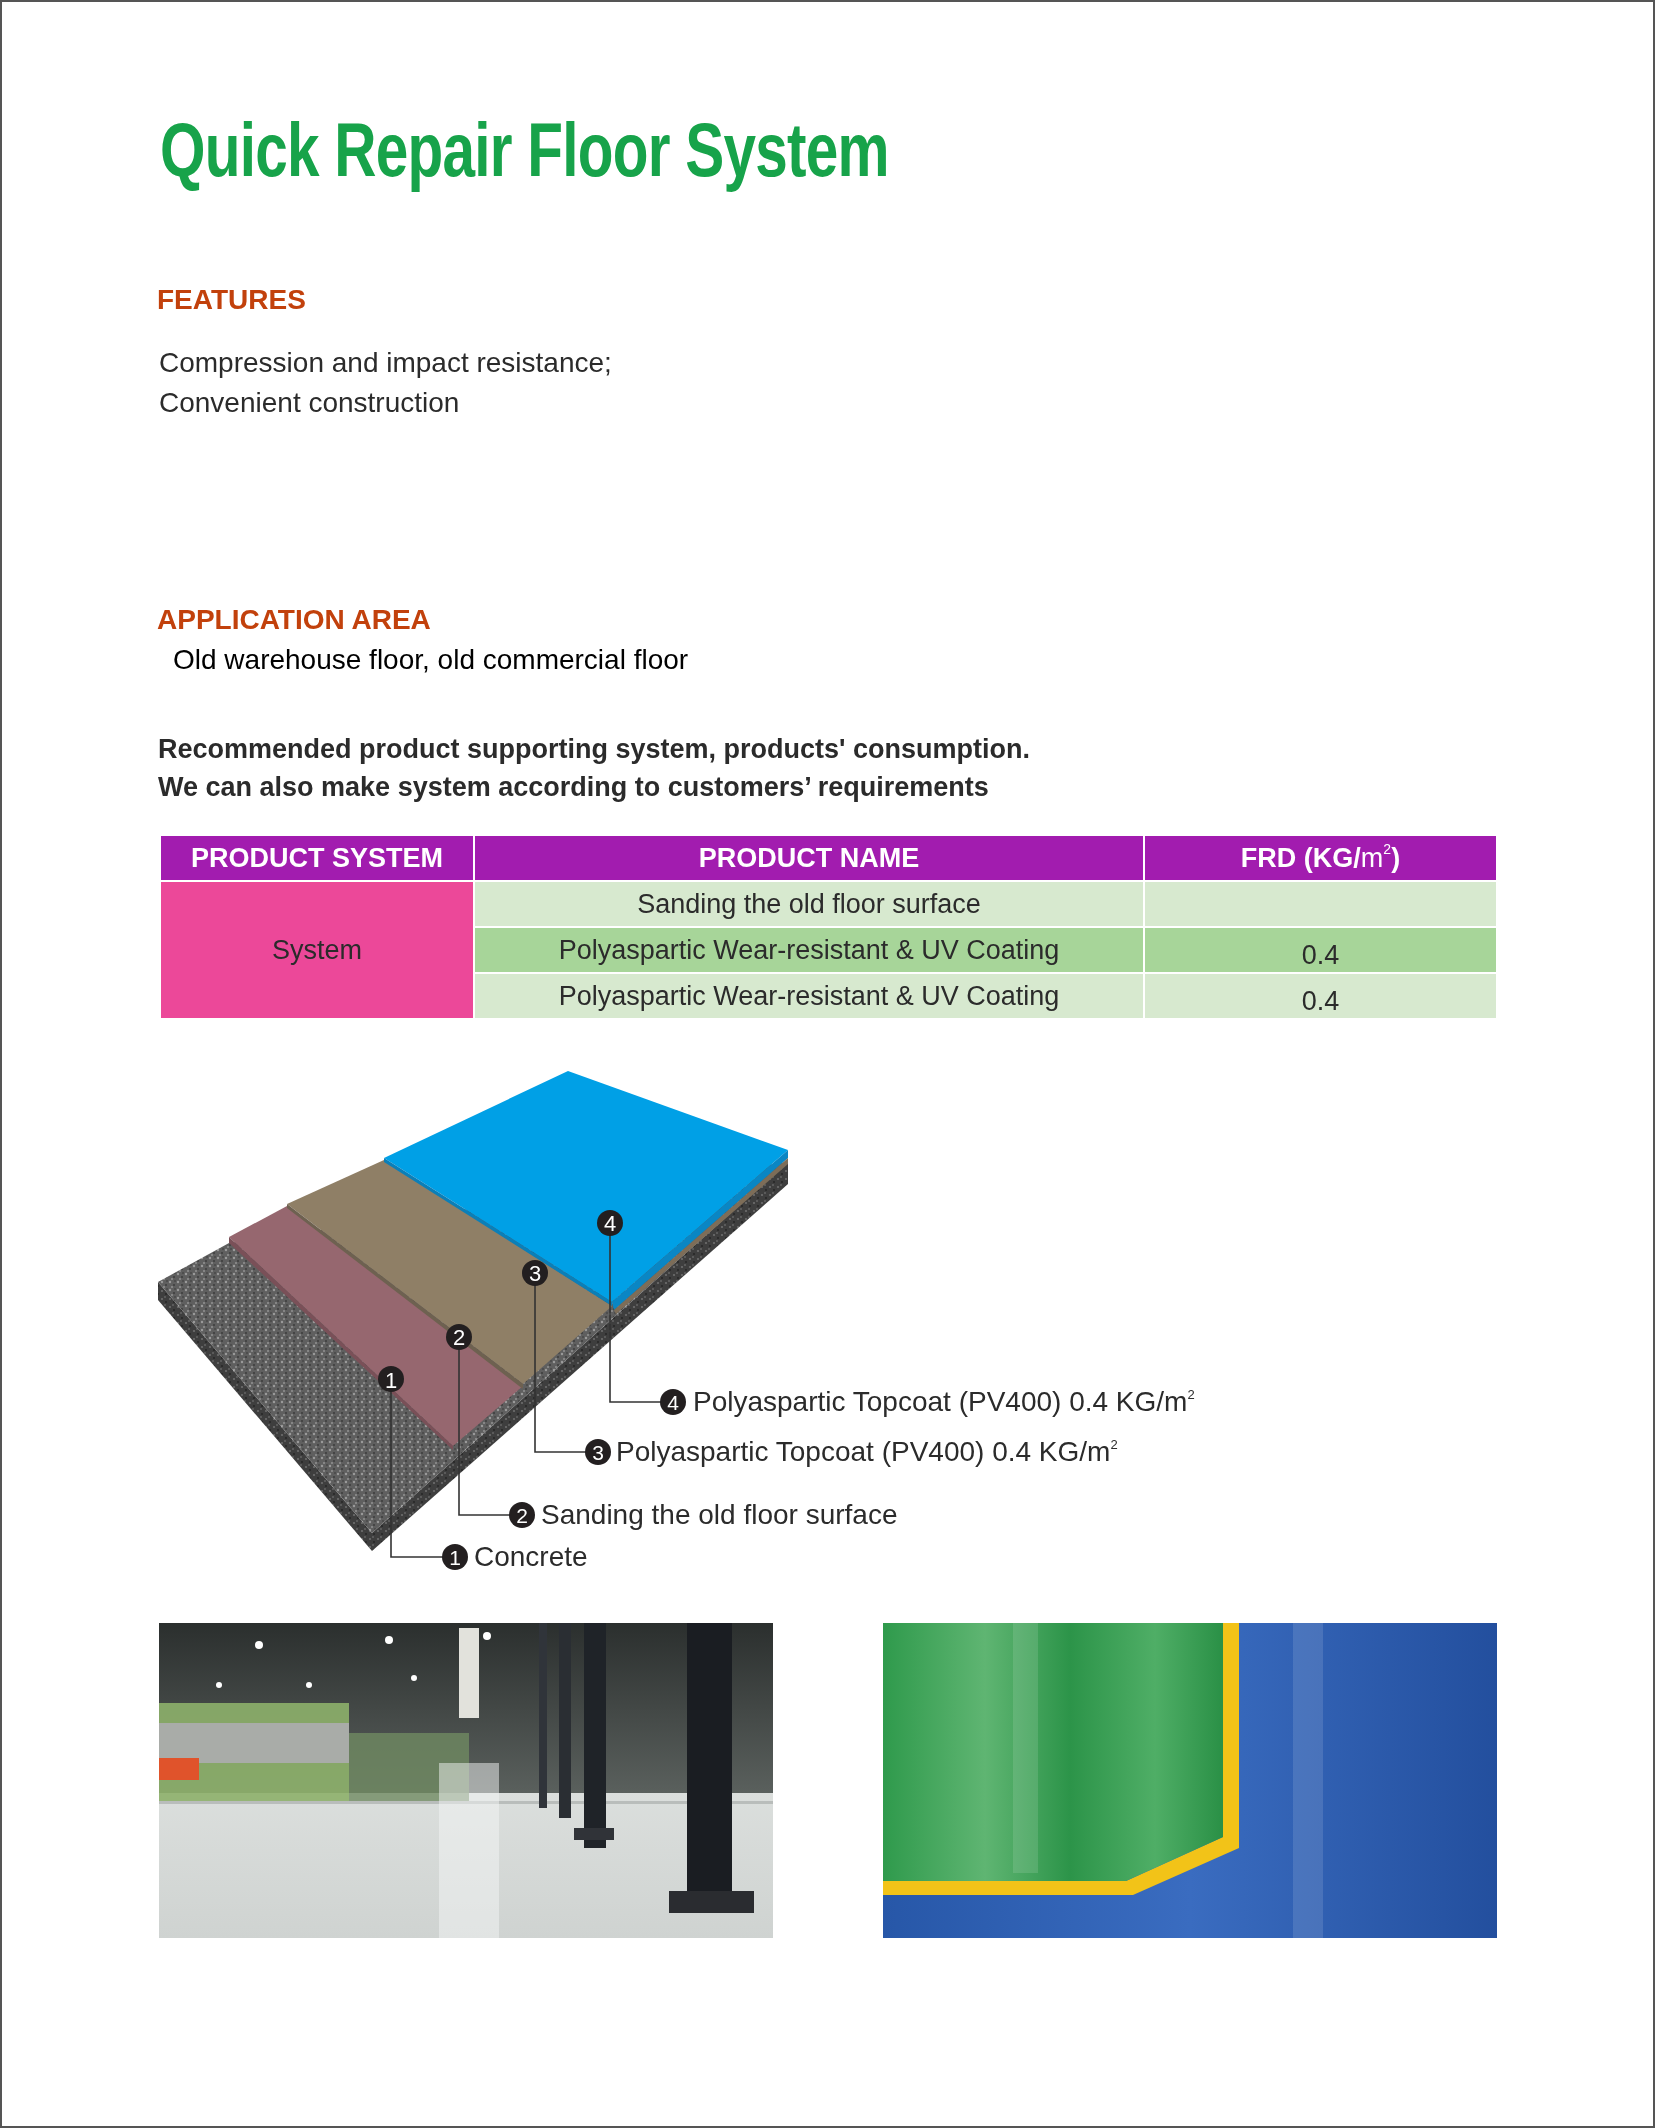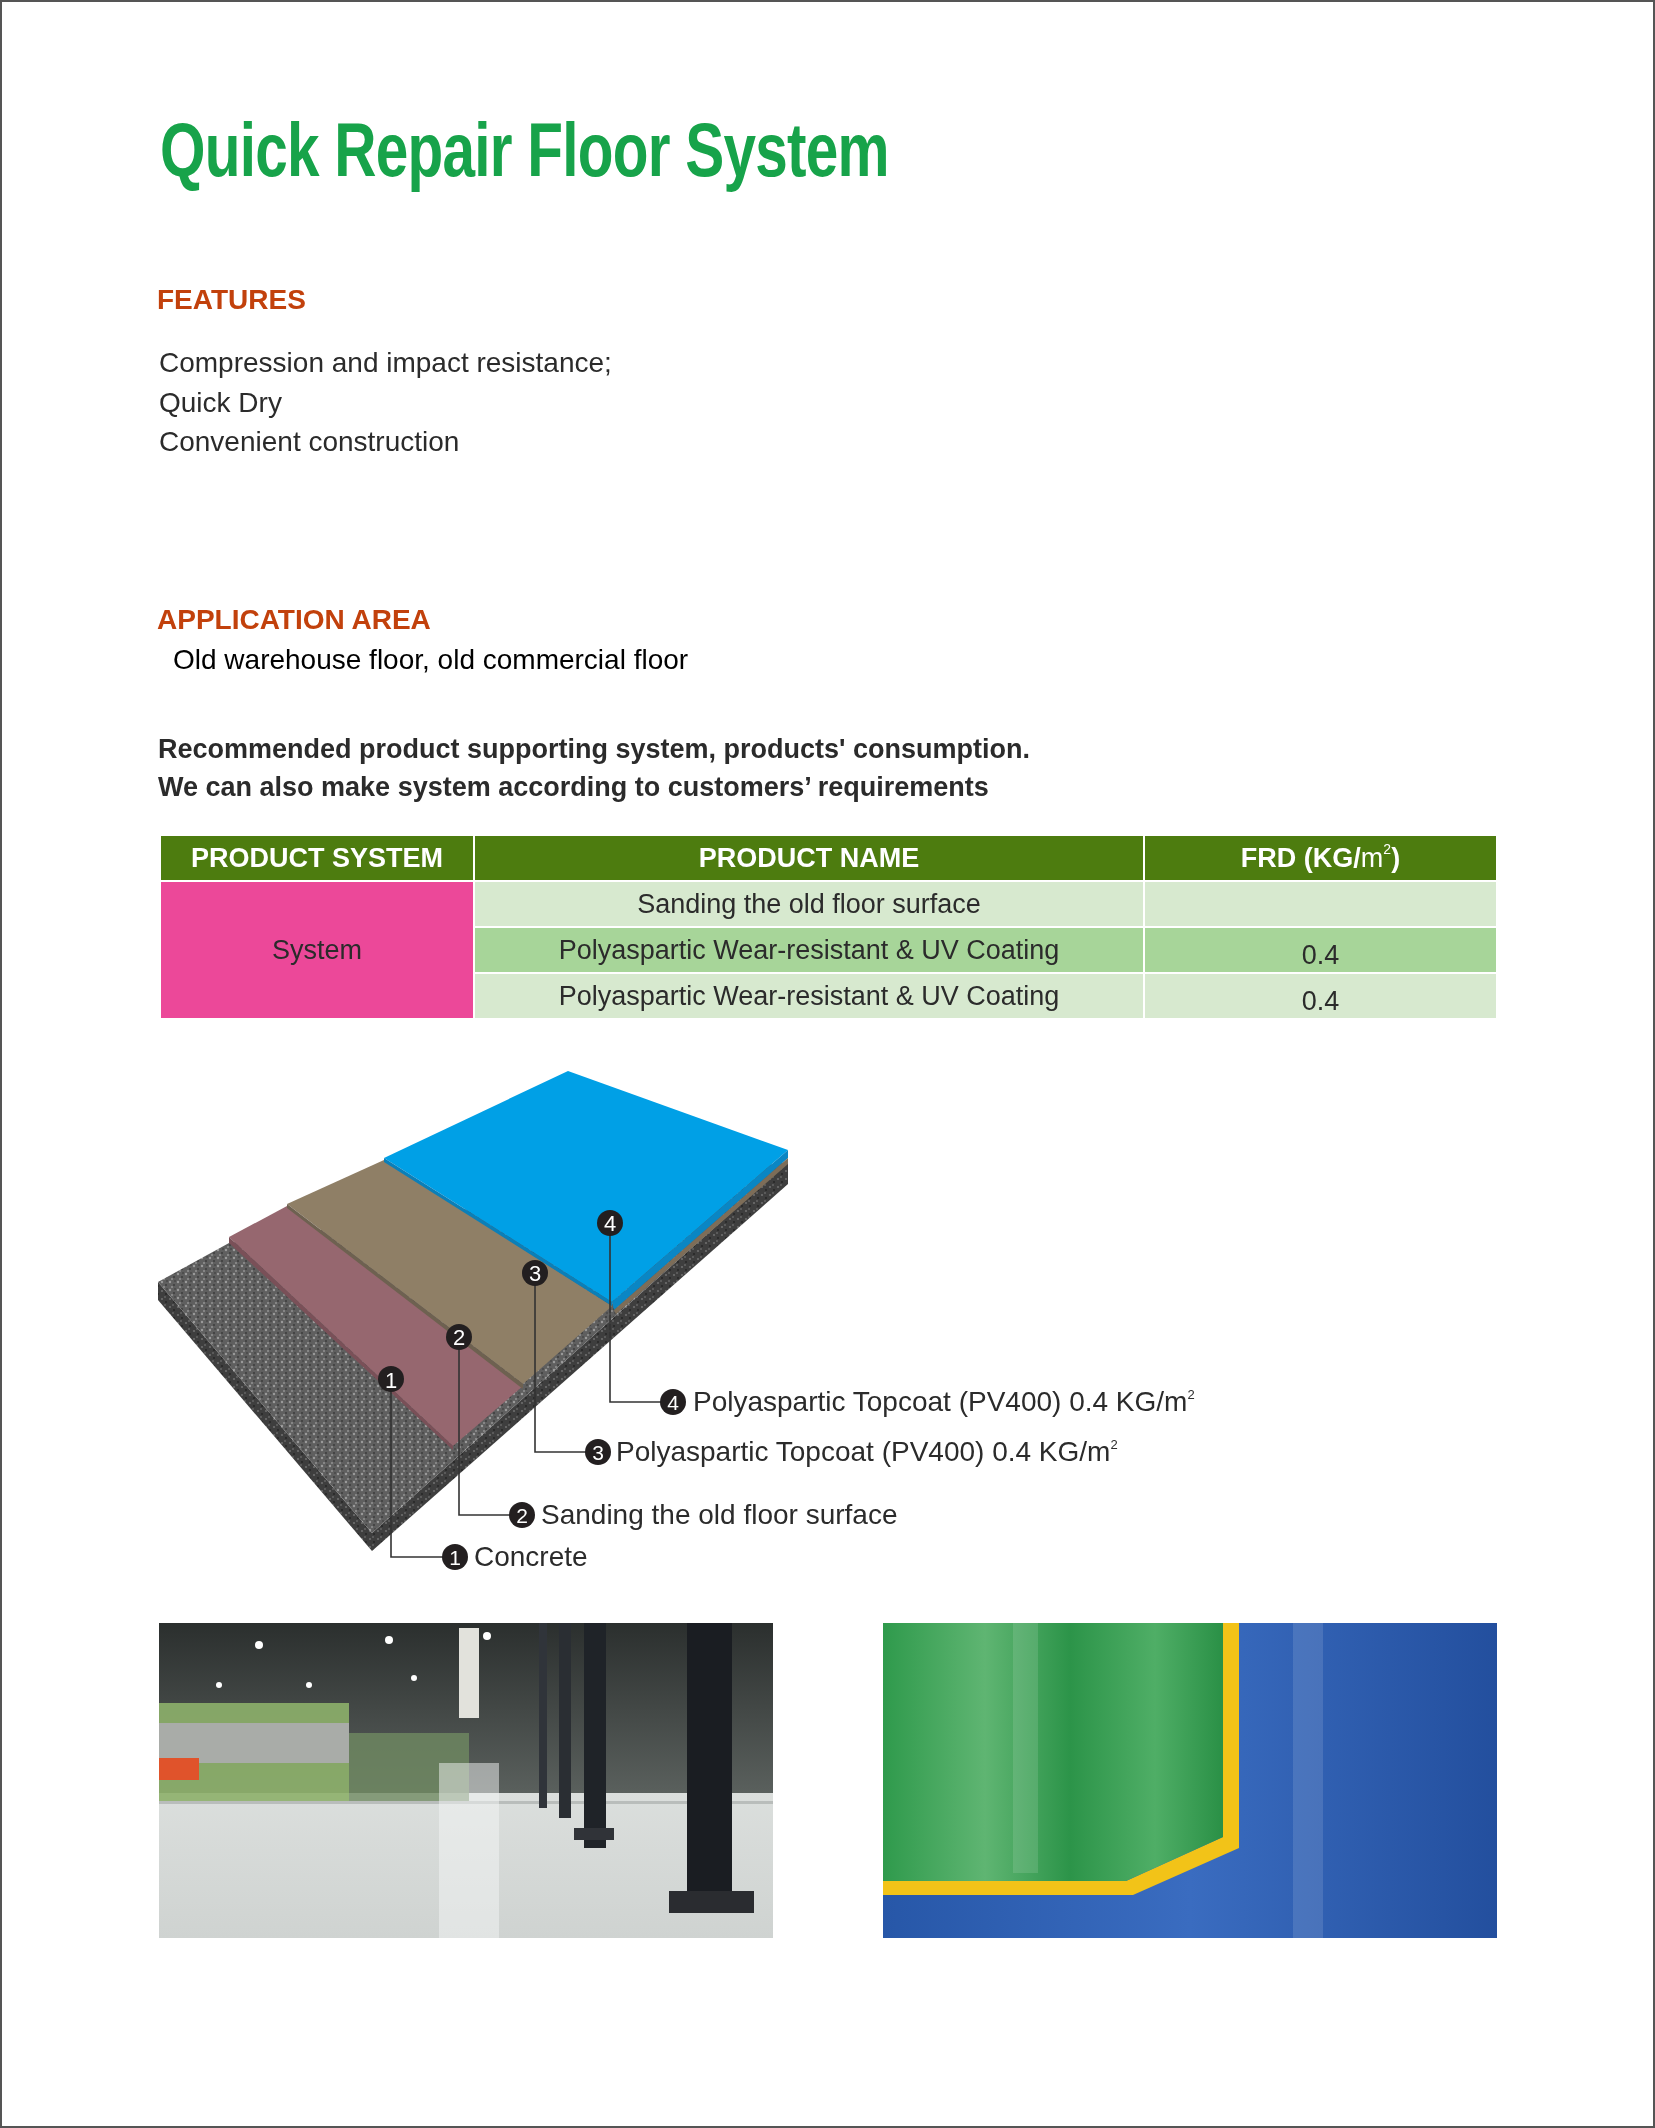--- a/index.html
+++ b/index.html
@@ -9,21 +9,21 @@
   .title { position: absolute; left: 160px; top: 112px; font-size: 76px; font-weight: bold; color: #17a34a;
            transform: scaleX(0.77); transform-origin: left top; white-space: nowrap; letter-spacing: -1px; line-height: 1; }
   .section-h { position: absolute; left: 157px; font-size: 28px; font-weight: bold; color: #c2410c; line-height: 1; white-space: nowrap; }
   .body-line { position: absolute; left: 173px; font-size: 28px; color: #000000; line-height: 1; white-space: nowrap; }
   .bold-line { position: absolute; left: 158px; font-size: 27px; font-weight: bold; color: #2b2b2b; line-height: 1; white-space: nowrap; }
   .features-list { position: absolute; left: 159px; top: 343px; margin: 0; padding: 0; list-style: none; }
   .features-list li { font-size: 28px; line-height: 39.5px; height: 39.5px; white-space: nowrap; }
 
   table.sys { position: absolute; left: 159px; top: 834px; width: 1337px; border-collapse: collapse; table-layout: fixed; }
   table.sys th, table.sys td { border: 2px solid #ffffff; text-align: center; padding: 0; }
-  table.sys th { background: #4d7c0f; color: #ffffff; font-weight: bold; font-size: 27px; height: 44px; }
+  table.sys th { background: #a21caf; color: #ffffff; font-weight: bold; font-size: 27px; height: 44px; }
   table.sys td { font-size: 27px; height: 44px; color: #2b2b2b; }
   td.sys-cell { background: #ec4899; }
   tr.row-light td.nm, tr.row-light td.frd { background: #d7e9cf; }
   tr.row-mid td.nm, tr.row-mid td.frd { background: #a7d599; }
   td.frd span { position: relative; top: 5px; }
   sup.sq { font-size: 14px; font-weight: normal; position: relative; top: -3px; }
   .th-unit-m { font-weight: normal; }
 
   svg.diagram { position: absolute; left: 0; top: 0; }
   .label-text { font-size: 28px; fill: #2b2b2b; font-family: "Liberation Sans", sans-serif; }
@@ -35,21 +35,20 @@
 </head>
 <body>
 
 <div class="page-border"></div>
 
 <div class="title">Quick Repair Floor System</div>
 
 <div class="section-h" style="top:286px">FEATURES</div>
 <ul class="features-list">
   <li>Compression and impact resistance;</li>
-  <li>Quick Dry</li>
   <li>Convenient construction</li>
 </ul>
 
 <div class="section-h" style="top:606px">APPLICATION AREA</div>
 <div class="body-line" style="top:646px">Old warehouse floor, old commercial floor</div>
 
 <div class="bold-line" style="top:736px">Recommended product supporting system, products' consumption.</div>
 <div class="bold-line" style="top:774px">We can also make system according to customers’ requirements</div>
 
 <table class="sys">

